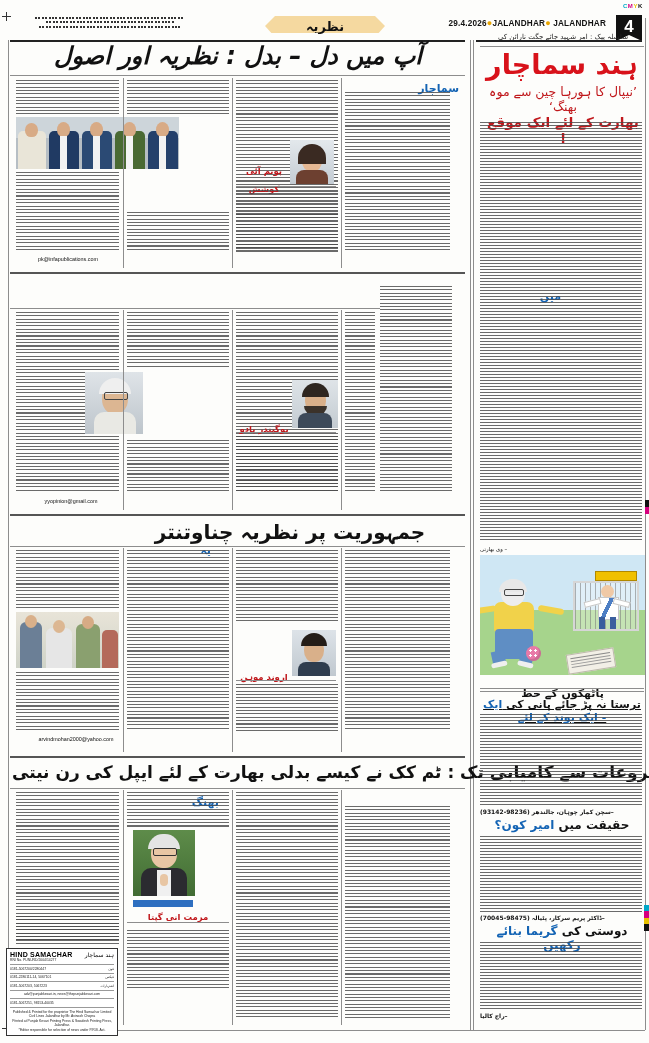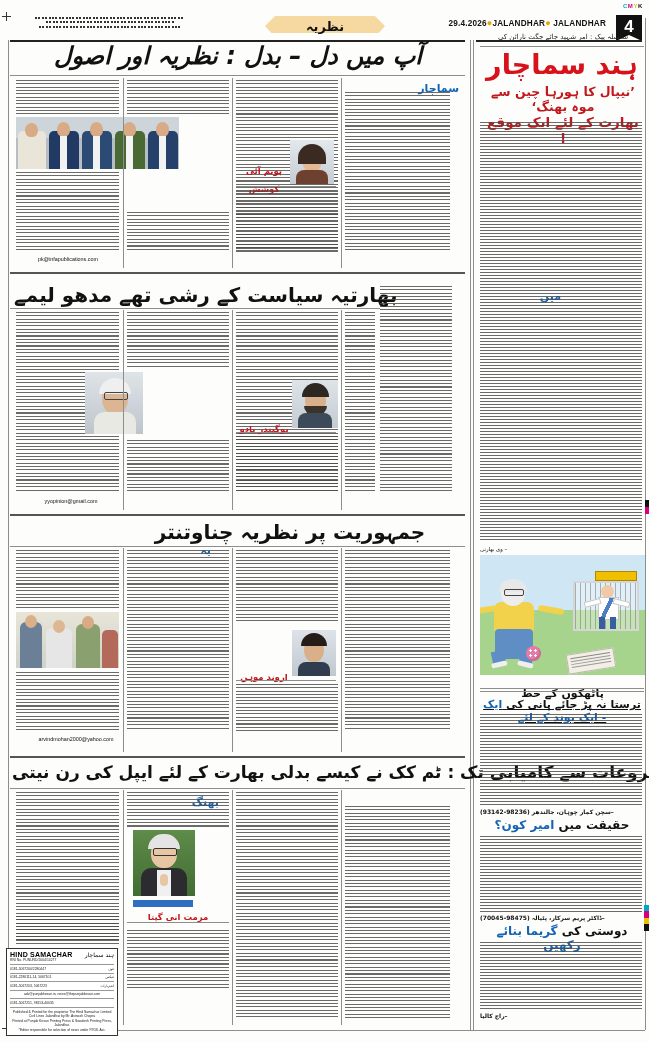--- a/index.html
+++ b/index.html
@@ -90,21 +90,21 @@
   .byline-red{color:#c0181c;font-weight:bold;}
 
   
   .hind{
     position:absolute;left:482px;top:48px;width:160px;height:34px;text-align:center;
   }
   .hind .big{font-size:27px;font-weight:bold;color:#d8121a;letter-spacing:-1px;
      line-height:34px;direction:rtl;}
   .hindsub{position:absolute;left:482px;top:84px;width:162px;text-align:center;
      direction:rtl;}
-  .hindsub .l1{font-size:12.5px;font-weight:bold;color:#c0181c;}
+  .hindsub .l1{font-size:12.5px;font-weight:normal;color:#c0181c;}
   .hindsub .l2{font-size:13.5px;font-weight:bold;color:#c0181c;}
   .topstrip{position:absolute;left:482px;top:33px;width:162px;height:13px;}
   .topstrip .t{font-size:7px;direction:rtl;text-align:center;color:#222;}
 
   
   .cartoon{position:absolute;left:480px;top:555px;width:165px;height:120px;
      background:linear-gradient(#cfe7f4 0 46%,#9fd08a 46% 100%);overflow:hidden;border:0;}
   .grass{position:absolute;left:0;right:0;bottom:0;height:54%;background:#a6d48c;}
   .goal{position:absolute;right:6px;top:26px;width:62px;height:46px;
       border:2px solid #d6d6d6;background:rgba(255,255,255,.35);}
@@ -249,23 +249,20 @@
   <div class="textcol ur faux" style="left:236px;top:190px;width:102px;height:62px;"></div>
 
   <div class="email" style="position:absolute;left:16px;top:256px;width:104px;">pk@infapublications.com</div>
 
   <div class="rule-h med" style="left:10px;top:272px;width:455px;"></div>
 
   <div class="rule-v" style="left:123px;top:78px;height:190px;"></div>
   <div class="rule-v" style="left:232px;top:78px;height:190px;"></div>
   <div class="rule-v" style="left:341px;top:78px;height:190px;"></div>
 
-  <div class="hl" style="left:14px;top:283px;width:360px;">
-    <span class="calli s2 k script">بھارتیہ سیاست کے رشی تھے مدھو لیمے</span>
-  </div>
   <div style="position:absolute;right:88px;top:286px;">
     <span class="kicker script">میں</span>
   </div>
   <div class="textcol ur faux" style="left:380px;top:286px;width:72px;height:205px;"></div>
 
   <div class="rule-h" style="left:10px;top:308px;width:370px;"></div>
 
   <div class="textcol ur faux" style="left:236px;top:312px;width:102px;height:180px;"></div>
   <div class="textcol ur faux" style="left:345px;top:312px;width:30px;height:180px;"></div>
   <div class="textcol ur faux" style="left:127px;top:312px;width:102px;height:56px;"></div>

